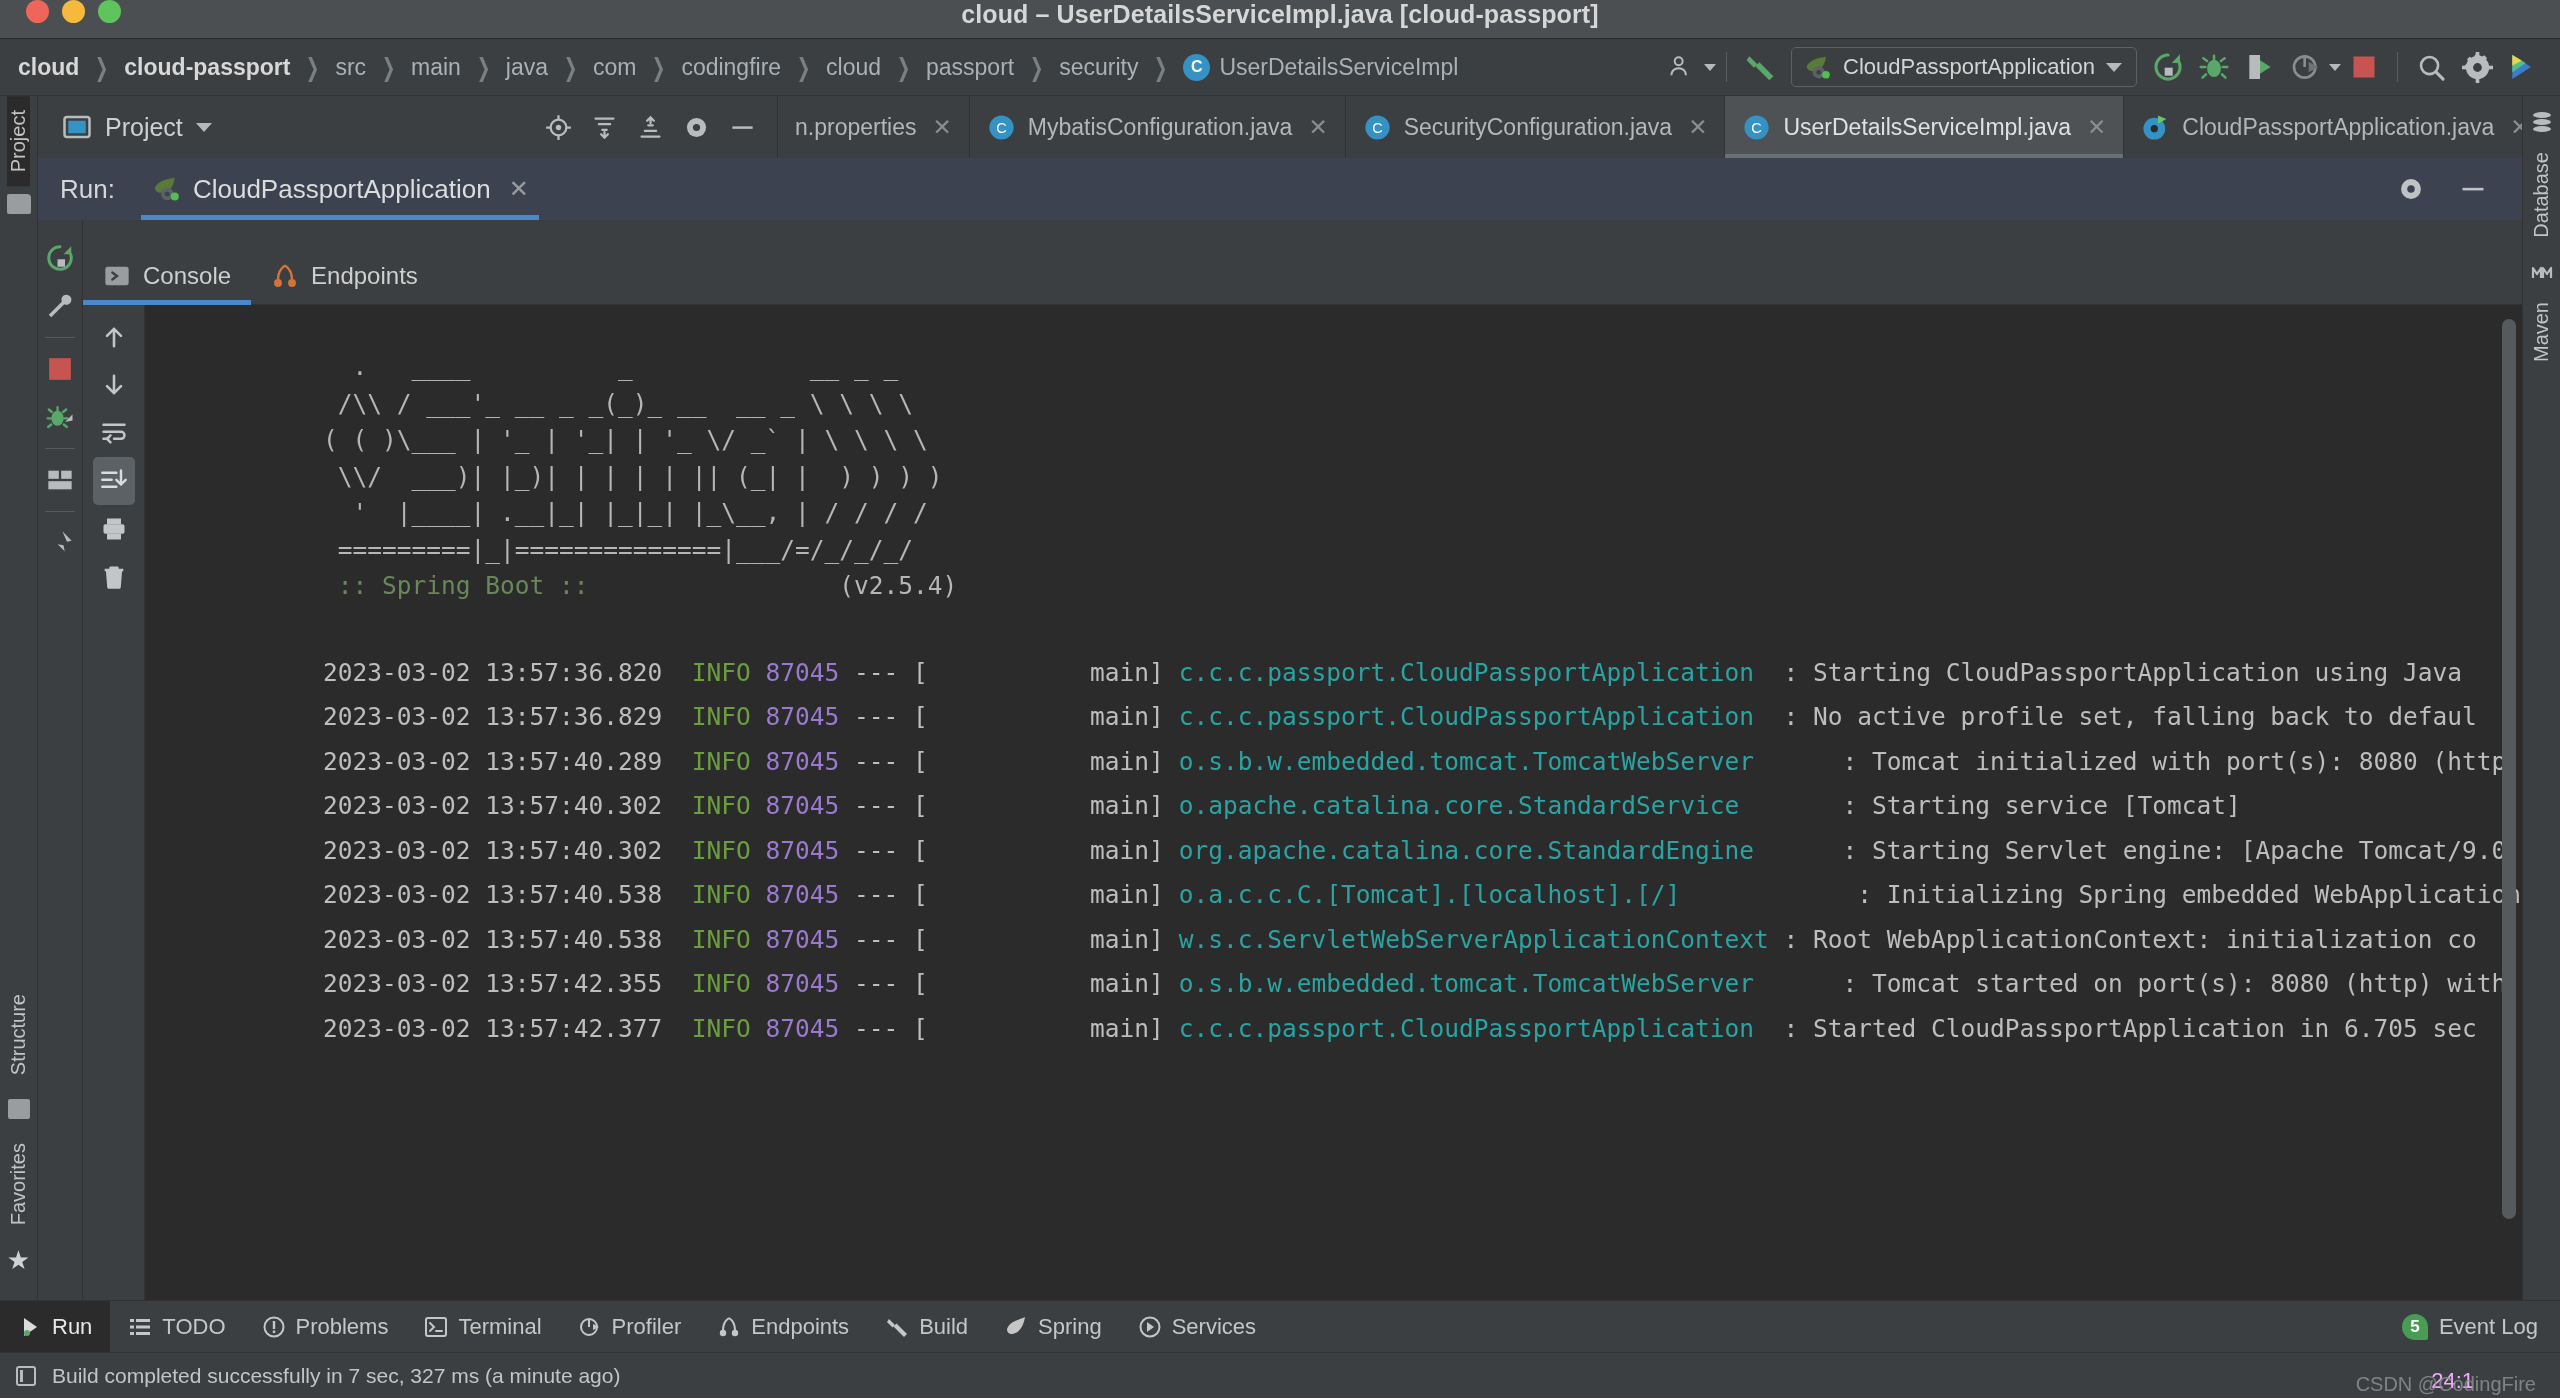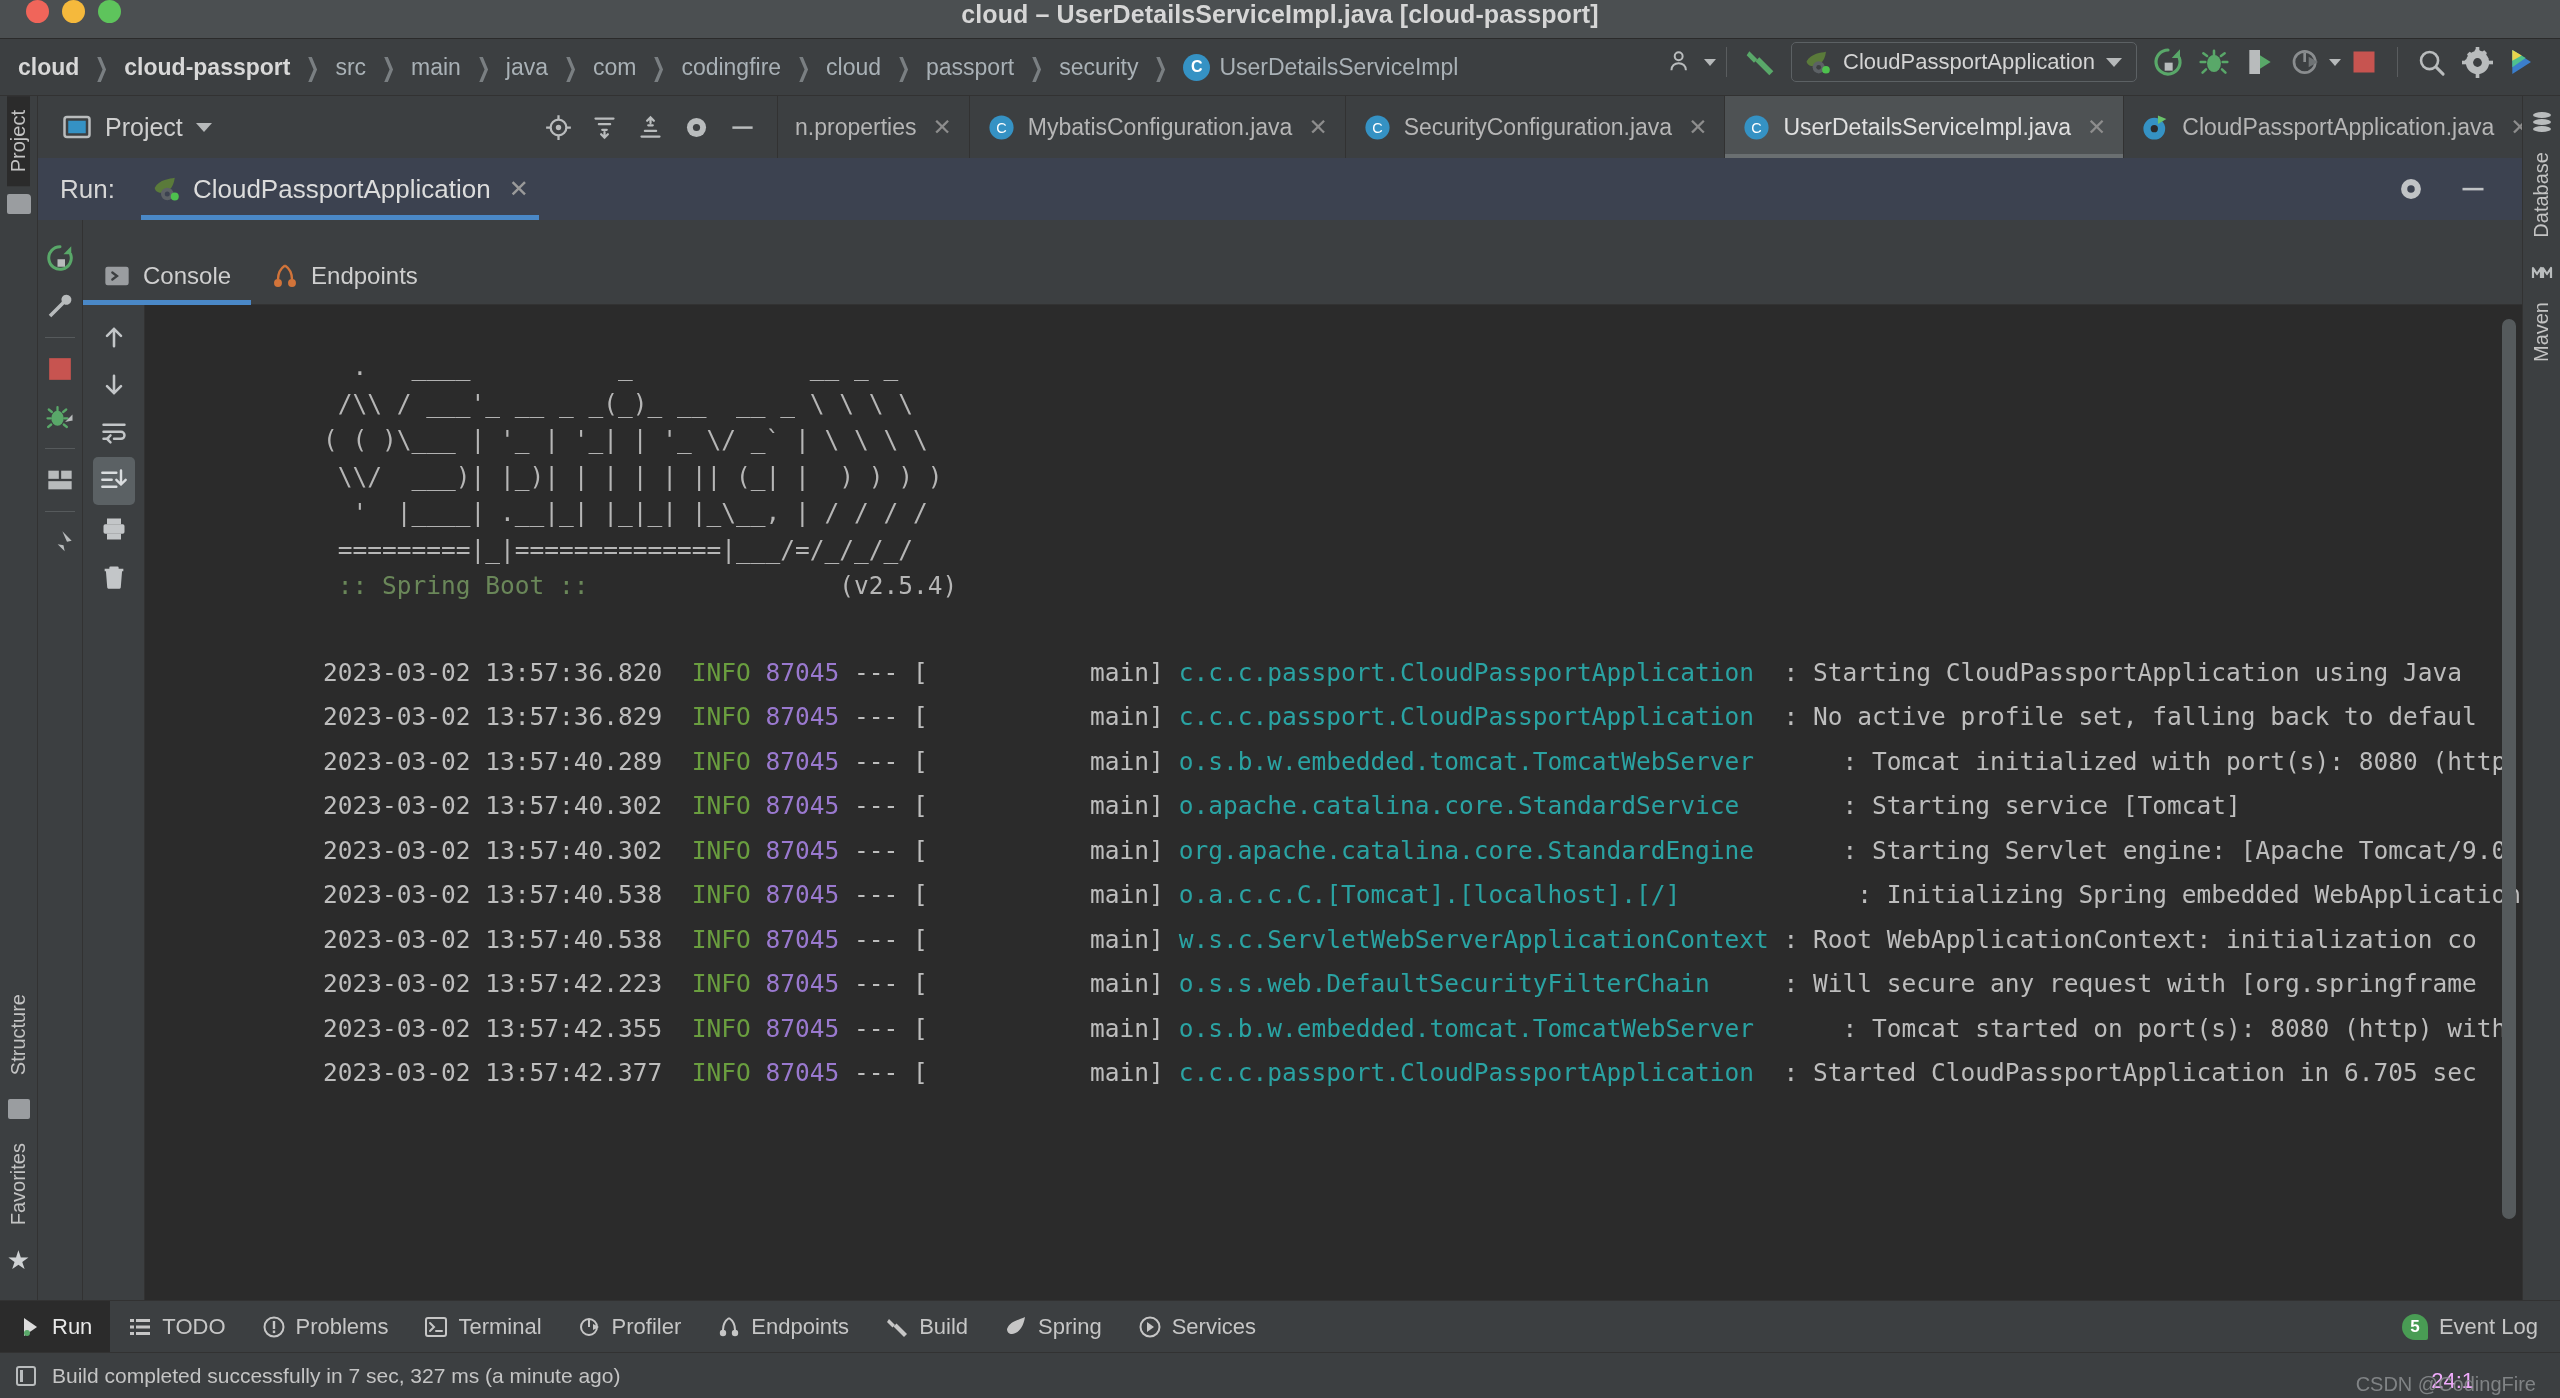--- a/index.html
+++ b/index.html
@@ -23,21 +23,21 @@
   .tl.yellow { background: #f5b93c; }
   .tl.green { background: #5ec45c; }
   .title-text {
     position: absolute; left: 0; right: 0; text-align: center;
     font-size: 25px; color: #d6d6d6; font-weight: bold; letter-spacing: .1px;
     pointer-events: none;
   }
 
   
   .navbar {
-    height: 57px; background: #3c3f41; display: flex; align-items: flex-start;
+    height: 57px; background: #3c3f41; display: flex; align-items: center;
     flex: none; border-bottom: 1px solid #323232; padding-left: 14px;
   }
   .crumbs { display: flex; align-items: center; height: 100%; }
   .crumb {
     font-size: 23px; color: #a9b1b6; padding: 0 4px;
     display: flex; align-items: center; height: 100%; white-space: nowrap;
   }
   .crumb.strong { color: #d8d8d8; font-weight: bold; }
   .crumb-sep {
     color: #7a7f82; font-size: 25px; padding: 0 8px; font-weight: 300;
@@ -601,21 +601,20 @@
                 <div class="bootline"> <span>:: Spring Boot ::</span><span class="ver">                 </span><span class="ver">(v2.5.4)</span></div>
 
                 <div class="logs">
                   <div class="logrow"><span>2023-03-02 13:57:36.820</span>  <span class="lv-info">INFO</span> <span class="lv-pid">87045</span> --- [           <span>main</span>] <span class="lv-logger">c.c.c.passport.CloudPassportApplication</span>  : <span class="lv-msg">Starting CloudPassportApplication using Java</span></div>
                   <div class="logrow"><span>2023-03-02 13:57:36.829</span>  <span class="lv-info">INFO</span> <span class="lv-pid">87045</span> --- [           <span>main</span>] <span class="lv-logger">c.c.c.passport.CloudPassportApplication</span>  : <span class="lv-msg">No active profile set, falling back to defaul</span></div>
                   <div class="logrow"><span>2023-03-02 13:57:40.289</span>  <span class="lv-info">INFO</span> <span class="lv-pid">87045</span> --- [           <span>main</span>] <span class="lv-logger">o.s.b.w.embedded.tomcat.TomcatWebServer</span>      : <span class="lv-msg">Tomcat initialized with port(s): 8080 (http)</span></div>
                   <div class="logrow"><span>2023-03-02 13:57:40.302</span>  <span class="lv-info">INFO</span> <span class="lv-pid">87045</span> --- [           <span>main</span>] <span class="lv-logger">o.apache.catalina.core.StandardService</span>       : <span class="lv-msg">Starting service [Tomcat]</span></div>
                   <div class="logrow"><span>2023-03-02 13:57:40.302</span>  <span class="lv-info">INFO</span> <span class="lv-pid">87045</span> --- [           <span>main</span>] <span class="lv-logger">org.apache.catalina.core.StandardEngine</span>      : <span class="lv-msg">Starting Servlet engine: [Apache Tomcat/9.0.5</span></div>
                   <div class="logrow"><span>2023-03-02 13:57:40.538</span>  <span class="lv-info">INFO</span> <span class="lv-pid">87045</span> --- [           <span>main</span>] <span class="lv-logger">o.a.c.c.C.[Tomcat].[localhost].[/]</span>            : <span class="lv-msg">Initializing Spring embedded WebApplicationCo</span></div>
                   <div class="logrow"><span>2023-03-02 13:57:40.538</span>  <span class="lv-info">INFO</span> <span class="lv-pid">87045</span> --- [           <span>main</span>] <span class="lv-logger">w.s.c.ServletWebServerApplicationContext</span> : <span class="lv-msg">Root WebApplicationContext: initialization co</span></div>
-                  <div class="logrow"><span>2023-03-02 13:57:42.223</span>  <span class="lv-info">INFO</span> <span class="lv-pid">87045</span> --- [           <span>main</span>] <span class="lv-logger">o.s.s.web.DefaultSecurityFilterChain</span>     : <span class="lv-msg">Will secure any request with [org.springframe</span></div>
                   <div class="logrow"><span>2023-03-02 13:57:42.355</span>  <span class="lv-info">INFO</span> <span class="lv-pid">87045</span> --- [           <span>main</span>] <span class="lv-logger">o.s.b.w.embedded.tomcat.TomcatWebServer</span>      : <span class="lv-msg">Tomcat started on port(s): 8080 (http) with c</span></div>
                   <div class="logrow"><span>2023-03-02 13:57:42.377</span>  <span class="lv-info">INFO</span> <span class="lv-pid">87045</span> --- [           <span>main</span>] <span class="lv-logger">c.c.c.passport.CloudPassportApplication</span>  : <span class="lv-msg">Started CloudPassportApplication in 6.705 sec</span></div>
                 </div>
 
                 <div class="vscroll">
                   <div class="vthumb"></div>
                 </div>
               </div>
             </div>
           </div>

